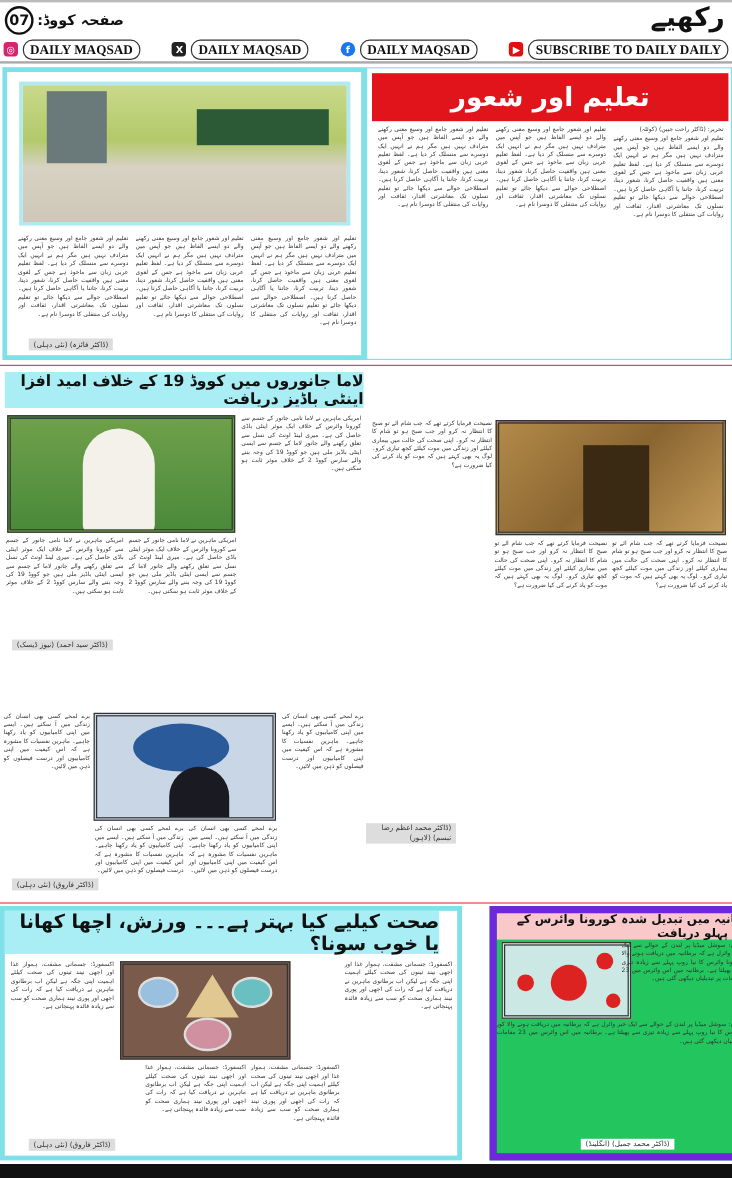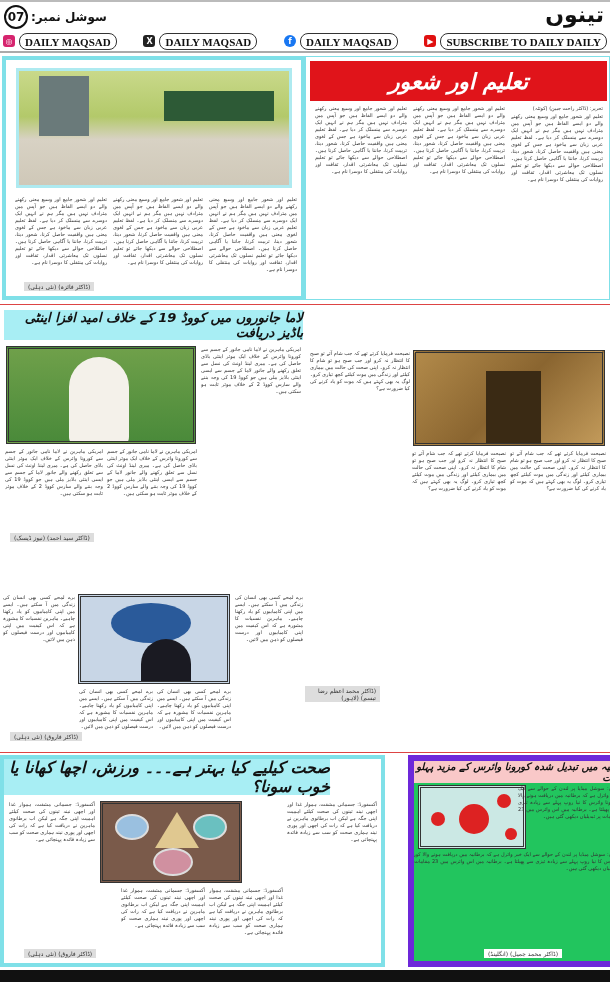--- a/index.html
+++ b/index.html
@@ -16,35 +16,35 @@
   .date-block .en { font: bold 8px "DejaVu Sans", sans-serif; }
   .logo { position: absolute; right: 6px; top: 0; font: bold 22px "DejaVu Sans", sans-serif; letter-spacing: -1px; }
 
   .social { position: absolute; left: 0; top: 31px; width: 610px; height: 22px; display: flex; align-items: center; justify-content: space-between; padding: 0 3px; border-bottom: 2px solid #aaa; }
   .soc { display: flex; align-items: center; gap: 4px; }
   .soc .ic { width: 12px; height: 12px; border-radius: 3px; display: flex; align-items: center; justify-content: center; color: #fff; font: bold 8px "DejaVu Sans", sans-serif; }
   .soc .pill { border: 1px solid #333; border-radius: 8px; padding: 0 5px; font: bold 11px "Liberation Serif", serif; height: 17px; line-height: 16px; }
 
   .sec { position: absolute; overflow: hidden; }
   .cyan-frame { border: 4px solid #7fe0e8; background: #fff; }
-  .banner { position: absolute; display: flex; align-items: center; justify-content: center; font-weight: bold; direction: rtl; color: #fff; font-style: italic; }
+  .banner { position: absolute; display: flex; align-items: center; justify-content: center; font-weight: bold; direction: rtl; color: #fff; }
   .col { position: absolute; direction: rtl; text-align: justify; font: 5px/7px "DejaVu Sans", sans-serif; color: #333; overflow: hidden; }
   .byline { position: absolute; font: 6px "DejaVu Sans", sans-serif; background: #ddd; padding: 1px 4px; direction: rtl; color: #333; }
   .photo { position: absolute; border: 3px double #333; background: #eee; overflow: hidden; }
   .hr-red { position: absolute; height: 1px; background: #d44; }
 </style>
 </head>
 <body>
 
 <div class="masthead">
   <div class="page-no">
-    <span class="lbl">سوشل نمبر:</span>
+    <span class="lbl">صفحہ کووڈ:</span>
     <span class="circle">07</span>
   </div>
-  <div class="logo">تینوں</div>
+  <div class="logo">رکھیے</div>
 </div>
 
 <div class="social">
   <div class="soc">
     <span class="ic" style="background:#d6246e;">◎</span>
     <span class="pill">DAILY MAQSAD</span>
   </div>
   <div class="soc">
     <span class="ic" style="background:#222;">X</span>
     <span class="pill">DAILY MAQSAD</span>
@@ -109,21 +109,21 @@
   <div class="col" style="right:2px;top:34px;width:68px;height:150px;">برے لمحے کسی بھی انسان کی زندگی میں آ سکتے ہیں۔ ایسے میں اپنی کامیابیوں کو یاد رکھنا چاہیے۔ ماہرین نفسیات کا مشورہ ہے کہ اس کیفیت میں اپنی کامیابیوں اور درست فیصلوں کو ذہن میں لائیں۔</div>
   <div class="col" style="right:74px;top:128px;width:74px;height:56px;">برے لمحے کسی بھی انسان کی زندگی میں آ سکتے ہیں۔ ایسے میں اپنی کامیابیوں کو یاد رکھنا چاہیے۔ ماہرین نفسیات کا مشورہ ہے کہ اس کیفیت میں اپنی کامیابیوں اور درست فیصلوں کو ذہن میں لائیں۔</div>
   <div class="col" style="right:152px;top:128px;width:74px;height:56px;">برے لمحے کسی بھی انسان کی زندگی میں آ سکتے ہیں۔ ایسے میں اپنی کامیابیوں کو یاد رکھنا چاہیے۔ ماہرین نفسیات کا مشورہ ہے کہ اس کیفیت میں اپنی کامیابیوں اور درست فیصلوں کو ذہن میں لائیں۔</div>
   <div class="col" style="right:230px;top:34px;width:72px;height:130px;">برے لمحے کسی بھی انسان کی زندگی میں آ سکتے ہیں۔ ایسے میں اپنی کامیابیوں کو یاد رکھنا چاہیے۔ ماہرین نفسیات کا مشورہ ہے کہ اس کیفیت میں اپنی کامیابیوں اور درست فیصلوں کو ذہن میں لائیں۔</div>
   <div class="byline" style="left:8px;top:172px;">(ڈاکٹر فاروق) (نئی دہلی)</div>
 </div>
 
 <div class="hr-red" style="left:0;top:752px;width:610px;"></div>
 
 <div class="sec cyan-frame" style="left:0;top:755px;width:385px;height:212px;background:#fff;">
-  <div class="banner" style="left:0;top:0;width:326px;height:36px;background:#a8eef4;color:#111;font-size:16px;">صحت کیلیے کیا بہتر ہے۔۔۔ ورزش، اچھا کھانا یا خوب سونا؟</div>
+  <div class="banner" style="left:0;top:0;width:362px;height:36px;background:#a8eef4;color:#111;font-size:16px;">صحت کیلیے کیا بہتر ہے۔۔۔ ورزش، اچھا کھانا یا خوب سونا؟</div>
   <div class="photo" style="left:96px;top:42px;width:142px;height:82px;background:#7a5a4a;">
     <div style="position:absolute;left:12px;top:10px;width:34px;height:26px;border:2px solid #ddd;border-radius:50%;background:#9ac0e0;"></div>
     <div style="position:absolute;left:52px;top:8px;width:0;height:0;border-left:22px solid transparent;border-right:22px solid transparent;border-bottom:36px solid #e0c890;"></div>
     <div style="position:absolute;right:12px;top:10px;width:34px;height:26px;border:2px solid #ddd;border-radius:50%;background:#6ac0c0;"></div>
     <div style="position:absolute;left:50px;bottom:4px;width:40px;height:28px;border:2px solid #ddd;border-radius:50%;background:#d090a0;"></div>
   </div>
   <div class="col" style="right:4px;top:42px;width:90px;height:160px;">آکسفورڈ: جسمانی مشقت، ہموار غذا اور اچھی نیند تینوں کی صحت کیلئے اہمیت اپنی جگہ ہے لیکن اب برطانوی ماہرین نے دریافت کیا ہے کہ رات کی اچھی اور پوری نیند ہماری صحت کو سب سے زیادہ فائدہ پہنچاتی ہے۔</div>
   <div class="col" style="right:98px;top:128px;width:74px;height:74px;">آکسفورڈ: جسمانی مشقت، ہموار غذا اور اچھی نیند تینوں کی صحت کیلئے اہمیت اپنی جگہ ہے لیکن اب برطانوی ماہرین نے دریافت کیا ہے کہ رات کی اچھی اور پوری نیند ہماری صحت کو سب سے زیادہ فائدہ پہنچاتی ہے۔</div>
   <div class="col" style="right:176px;top:128px;width:84px;height:74px;">آکسفورڈ: جسمانی مشقت، ہموار غذا اور اچھی نیند تینوں کی صحت کیلئے اہمیت اپنی جگہ ہے لیکن اب برطانوی ماہرین نے دریافت کیا ہے کہ رات کی اچھی اور پوری نیند ہماری صحت کو سب سے زیادہ فائدہ پہنچاتی ہے۔</div>
   <div class="col" style="right:286px;top:42px;width:86px;height:150px;">آکسفورڈ: جسمانی مشقت، ہموار غذا اور اچھی نیند تینوں کی صحت کیلئے اہمیت اپنی جگہ ہے لیکن اب برطانوی ماہرین نے دریافت کیا ہے کہ رات کی اچھی اور پوری نیند ہماری صحت کو سب سے زیادہ فائدہ پہنچاتی ہے۔</div>

